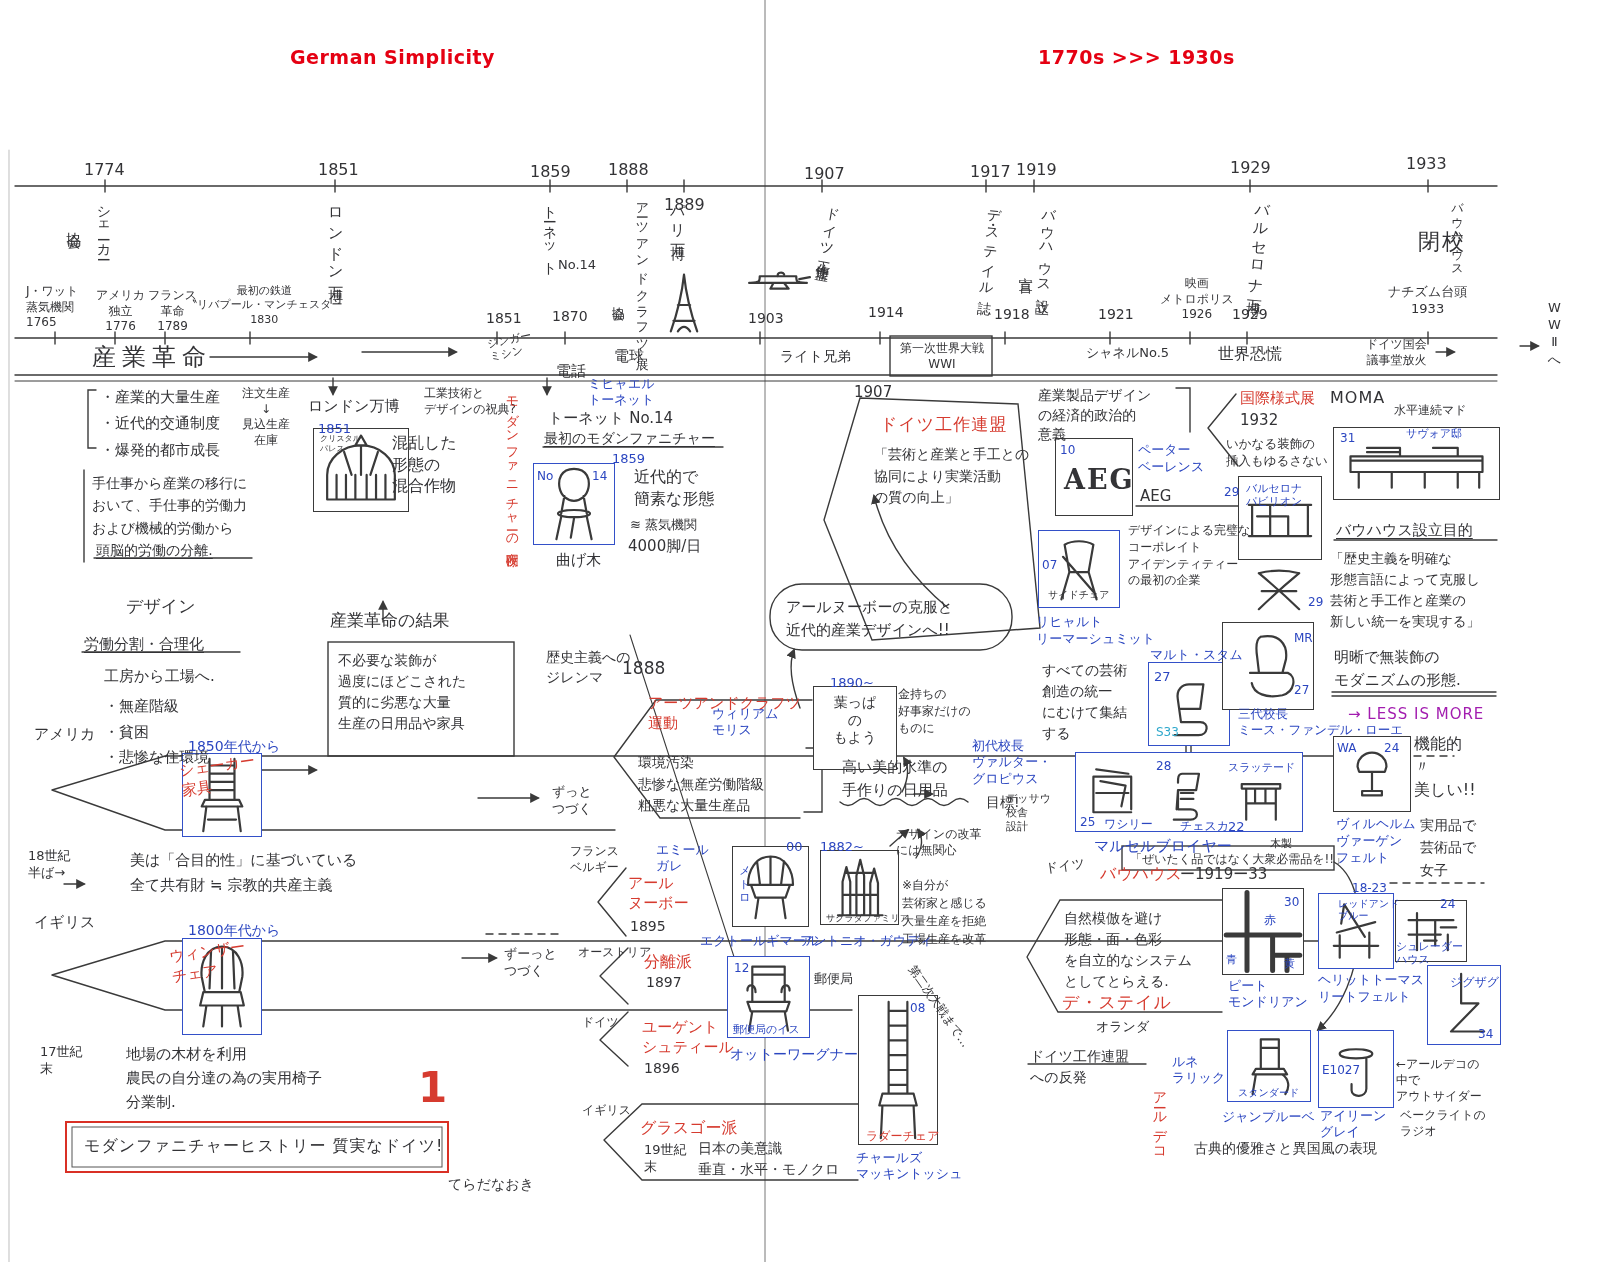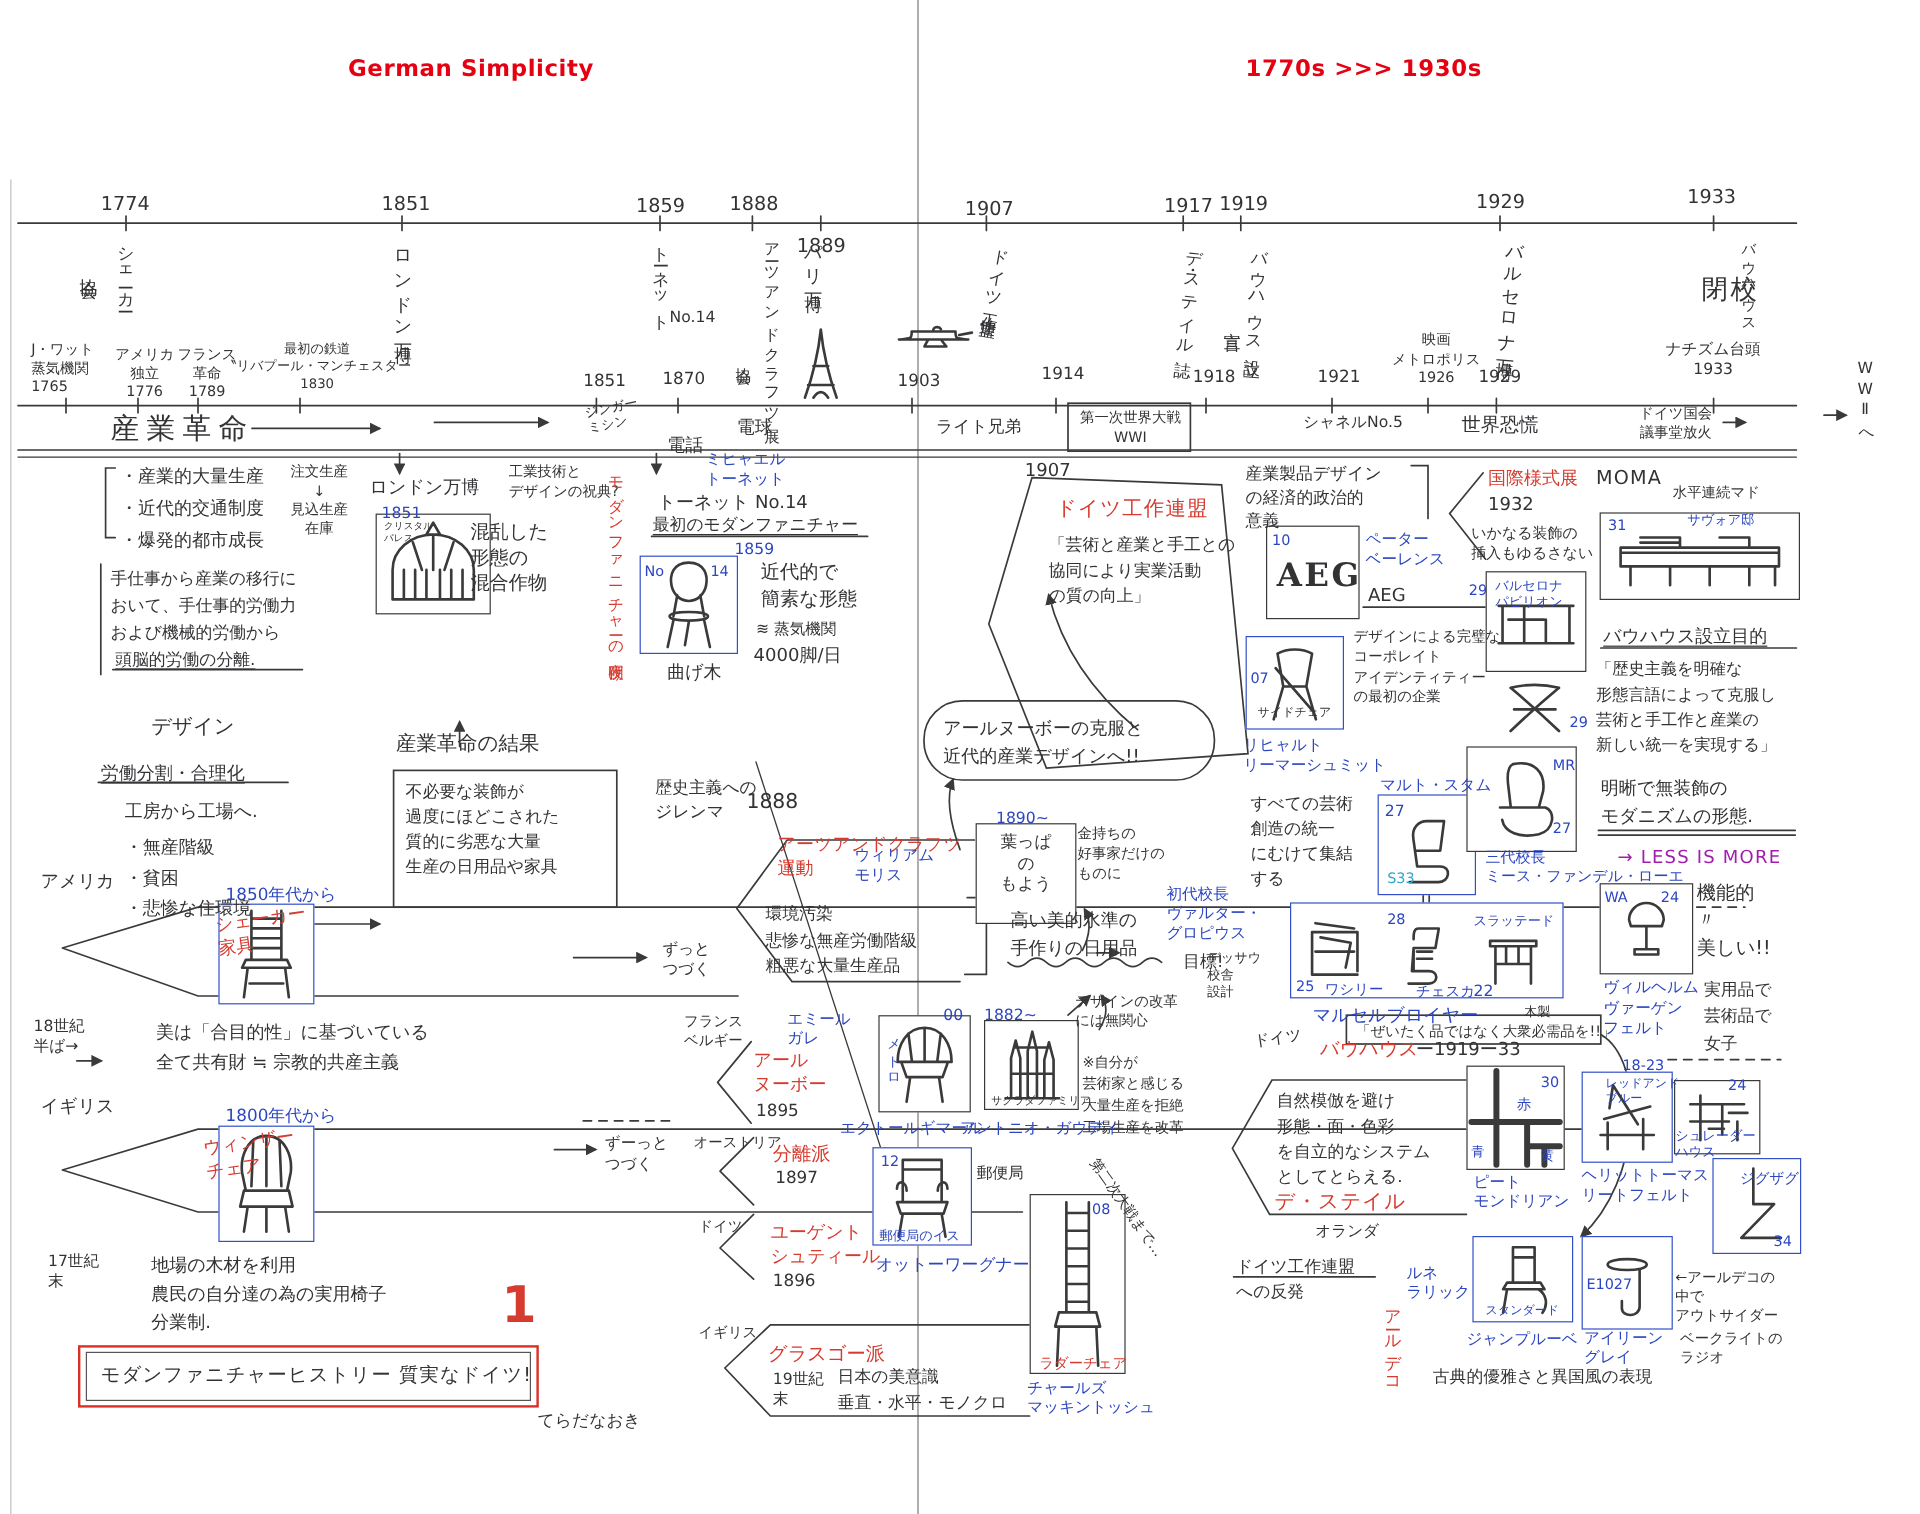--- a/index.html
+++ b/index.html
@@ -355,21 +355,21 @@
     <div class="n" style="left: 1414px; top: 732px; font-size: 16px; color: rgb(51, 51, 54); line-height: 1.45;">機能的
 〃
 美しい!!</div>
     <div class="n" style="left: 1420px; top: 814px; font-size: 14px; color: rgb(51, 51, 54); line-height: 1.6;">実用品で
 芸術品で
 女子</div>
     <div class="n" style="left: 1080px; top: 814px; font-size: 12px; color: rgb(43, 70, 192);">25</div>
     <div class="n" style="left: 1104px; top: 816px; font-size: 12px; color: rgb(43, 70, 192);">ワシリー</div>
     <div class="n" style="left: 1156px; top: 758px; font-size: 12px; color: rgb(43, 70, 192);">28</div>
     <div class="n" style="left: 1180px; top: 818px; font-size: 12px; color: rgb(43, 70, 192);">チェスカ</div>
-    <div class="n" style="left: 1228px; top: 760px; font-size: 11px; color: rgb(43, 70, 192);">スラッテード</div>
+    <div class="n" style="left: 1228px; top: 760px; font-size: 11px; color: rgb(43, 70, 192); font-family: Liberation Serif, serif;">スラッテード</div>
     <div class="n" style="left: 1228px; top: 818px; font-size: 13px; color: rgb(43, 70, 192);">22</div>
     <div class="n" style="left: 1270px; top: 816px; font-size: 11px; color: rgb(51, 51, 54); margin-top: 20px;">木製</div>
     <div class="n" style="left: 1094px; top: 836px; font-size: 15px; color: rgb(43, 70, 192);">マルセルブロイヤー</div>
     <div class="n" style="left: 1130px; top: 851px; font-size: 12px; color: rgb(51, 51, 54);">「ぜいたく品ではなく大衆必需品を!!」</div>
     <div class="n" style="left: 1100px; top: 862px; font-size: 16px; color: rgb(214, 59, 47);">バウハウス</div>
     <div class="n" style="left: 1180px; top: 864px; font-size: 15px; color: rgb(51, 51, 54);">ー1919ー33</div>
     <div class="n" style="left: 1044px; top: 860px; font-size: 13px; color: rgb(51, 51, 54); transform: rotate(-8deg); transform-origin: 0px 0px;">ドイツ</div>
     <div class="n" style="left: 1064px; top: 908px; font-size: 14px; color: rgb(51, 51, 54); line-height: 1.5;">自然模倣を避け
 形態・面・色彩
 を自立的なシステム

